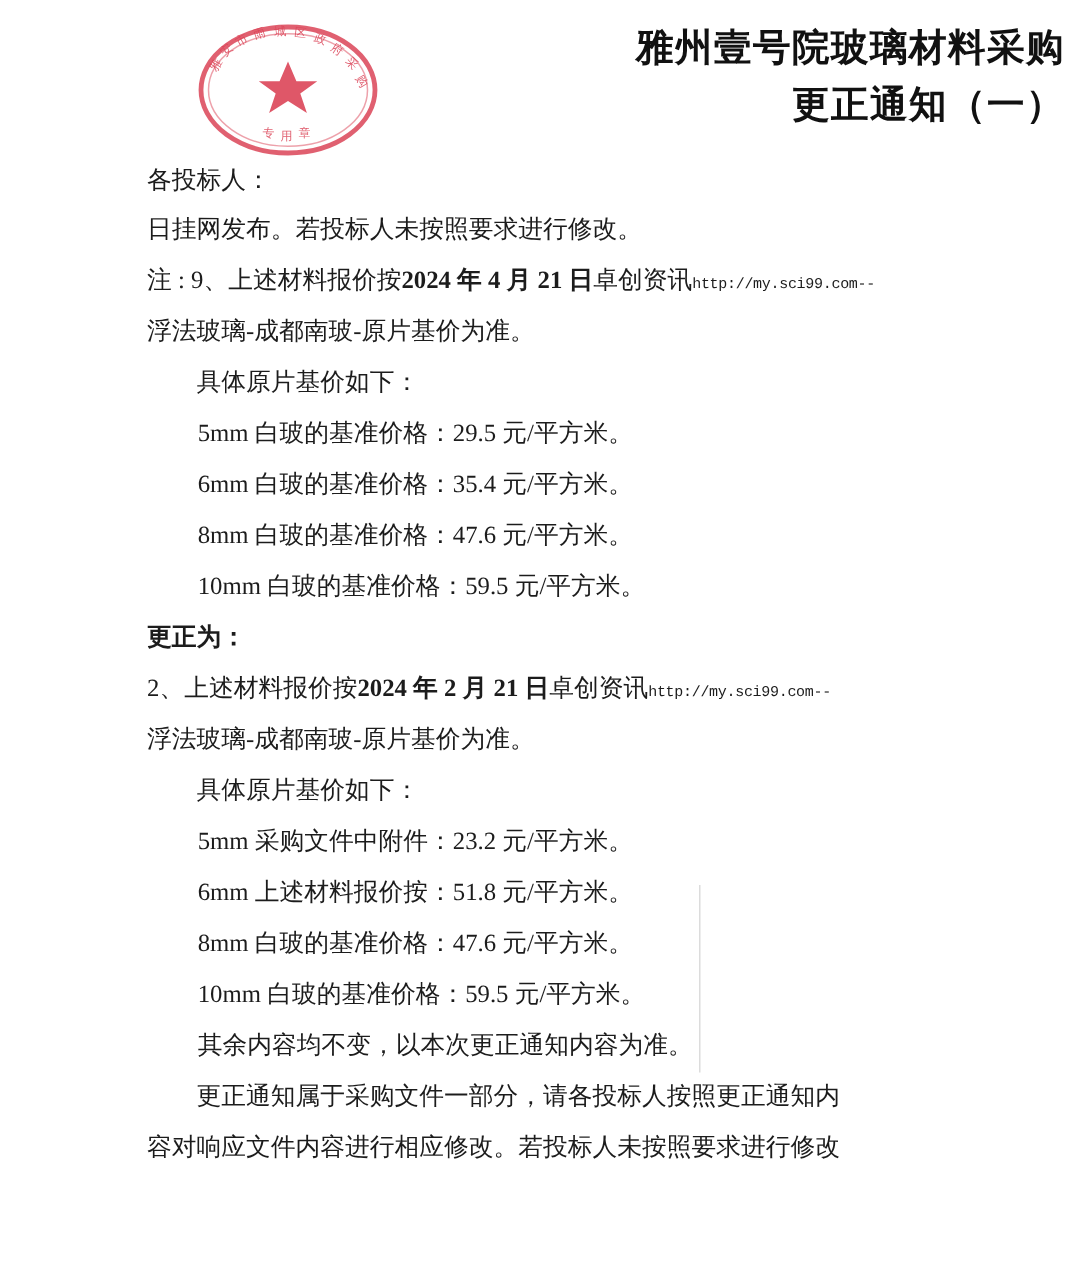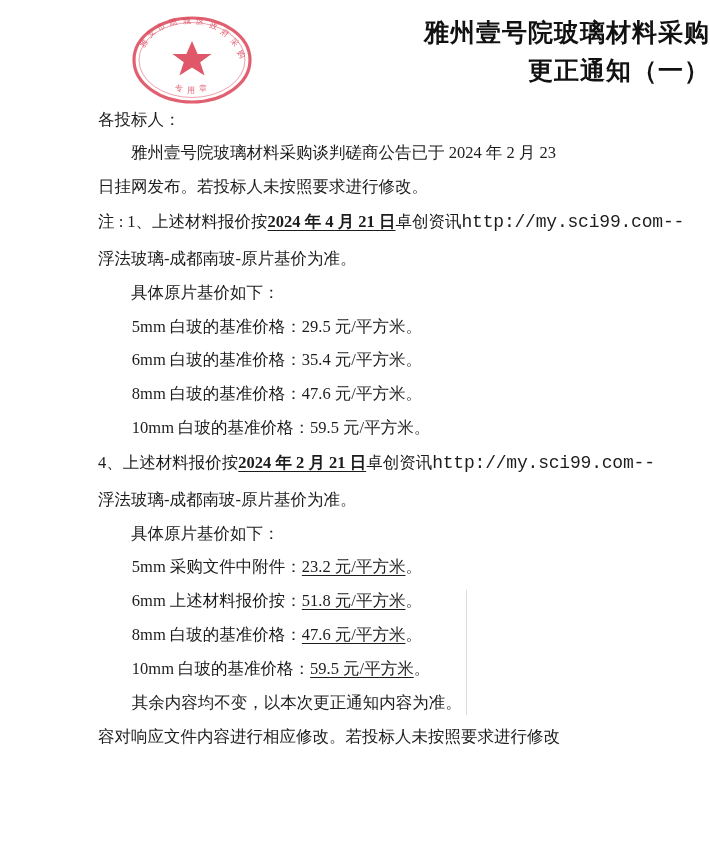--- a/index.html
+++ b/index.html
@@ -60,24 +60,24 @@
     line-height: 2.06;
     color: #1c1c1c;
   }
   .p {
     margin: 0;
     white-space: nowrap;
   }
   .indent1 { text-indent: 2em; }
   .indent-small { padding-left: 2.05em; }
   .bold { font-weight: bold; }
-  .u { text-decoration: underline; text-underline-offset: 3px; }
+  .u { text-underline-offset: 3px; }
   .mono {
     font-family: "Liberation Mono", "DejaVu Sans Mono", monospace;
-    font-size: 18px;
+    font-size: 10px;
     letter-spacing: -0.2px;
   }
 
   
   .fold {
     position: absolute;
     left: 466px;
     top: 590px;
     width: 1px;
     height: 125px;
@@ -121,56 +121,57 @@
 
   <div class="title-block">
     <div class="title-line">雅州壹号院玻璃材料采购</div>
     <div class="title-line second">更正通知（一）</div>
   </div>
 
   <div class="body-text">
 
     <p class="p">各投标人：</p>
 
-    <p class="p indent1">雅州壹号院玻璃材料采购谈判磋商公告已于 2024 年 2 月 23</p>
     <p class="p">日挂网发布。若投标人未按照要求进行修改。</p>
 
 
     <p class="p">
-      <span>注 : 1、上述材料报价按</span><span class="u bold">2024 年 4 月 21 日</span><span>卓创资讯</span><span class="mono">http://my.sci99.com--</span>
+      <span>注 : 9、上述材料报价按</span><span class="u bold">2024 年 4 月 21 日</span><span>卓创资讯</span><span class="mono">http://my.sci99.com--</span>
     </p>
     <p class="p">浮法玻璃-成都南玻-原片基价为准。</p>
 
     <p class="p indent1">具体原片基价如下：</p>
 
     <p class="p indent-small">5mm 白玻的基准价格：29.5 元/平方米。</p>
     <p class="p indent-small">6mm 白玻的基准价格：35.4 元/平方米。</p>
     <p class="p indent-small">8mm 白玻的基准价格：47.6 元/平方米。</p>
     <p class="p indent-small">10mm 白玻的基准价格：59.5 元/平方米。</p>
 
+    <p class="p bold">更正为：</p>
 
     <p class="p">
-      <span>4、上述材料报价按</span><span class="u bold">2024 年 2 月 21 日</span><span>卓创资讯</span><span class="mono">http://my.sci99.com--</span>
+      <span>2、上述材料报价按</span><span class="u bold">2024 年 2 月 21 日</span><span>卓创资讯</span><span class="mono">http://my.sci99.com--</span>
     </p>
     <p class="p">浮法玻璃-成都南玻-原片基价为准。</p>
 
     <p class="p indent1">具体原片基价如下：</p>
 
     <p class="p indent-small">
       <span>5mm 采购文件中附件：</span><span class="u">23.2 元/平方米</span><span>。</span>
     </p>
     <p class="p indent-small">
       <span>6mm 上述材料报价按：</span><span class="u">51.8 元/平方米</span><span>。</span>
     </p>
     <p class="p indent-small">
       <span>8mm 白玻的基准价格：</span><span class="u">47.6 元/平方米</span><span>。</span>
     </p>
     <p class="p indent-small">
       <span>10mm 白玻的基准价格：</span><span class="u">59.5 元/平方米</span><span>。</span>
     </p>
 
     <p class="p indent-small">其余内容均不变，以本次更正通知内容为准。</p>
 
+    <p class="p indent1">更正通知属于采购文件一部分，请各投标人按照更正通知内</p>
     <p class="p">容对响应文件内容进行相应修改。若投标人未按照要求进行修改</p>
   </div>
 
   <div class="fold"></div>
 </div>
 
 </body></html>

